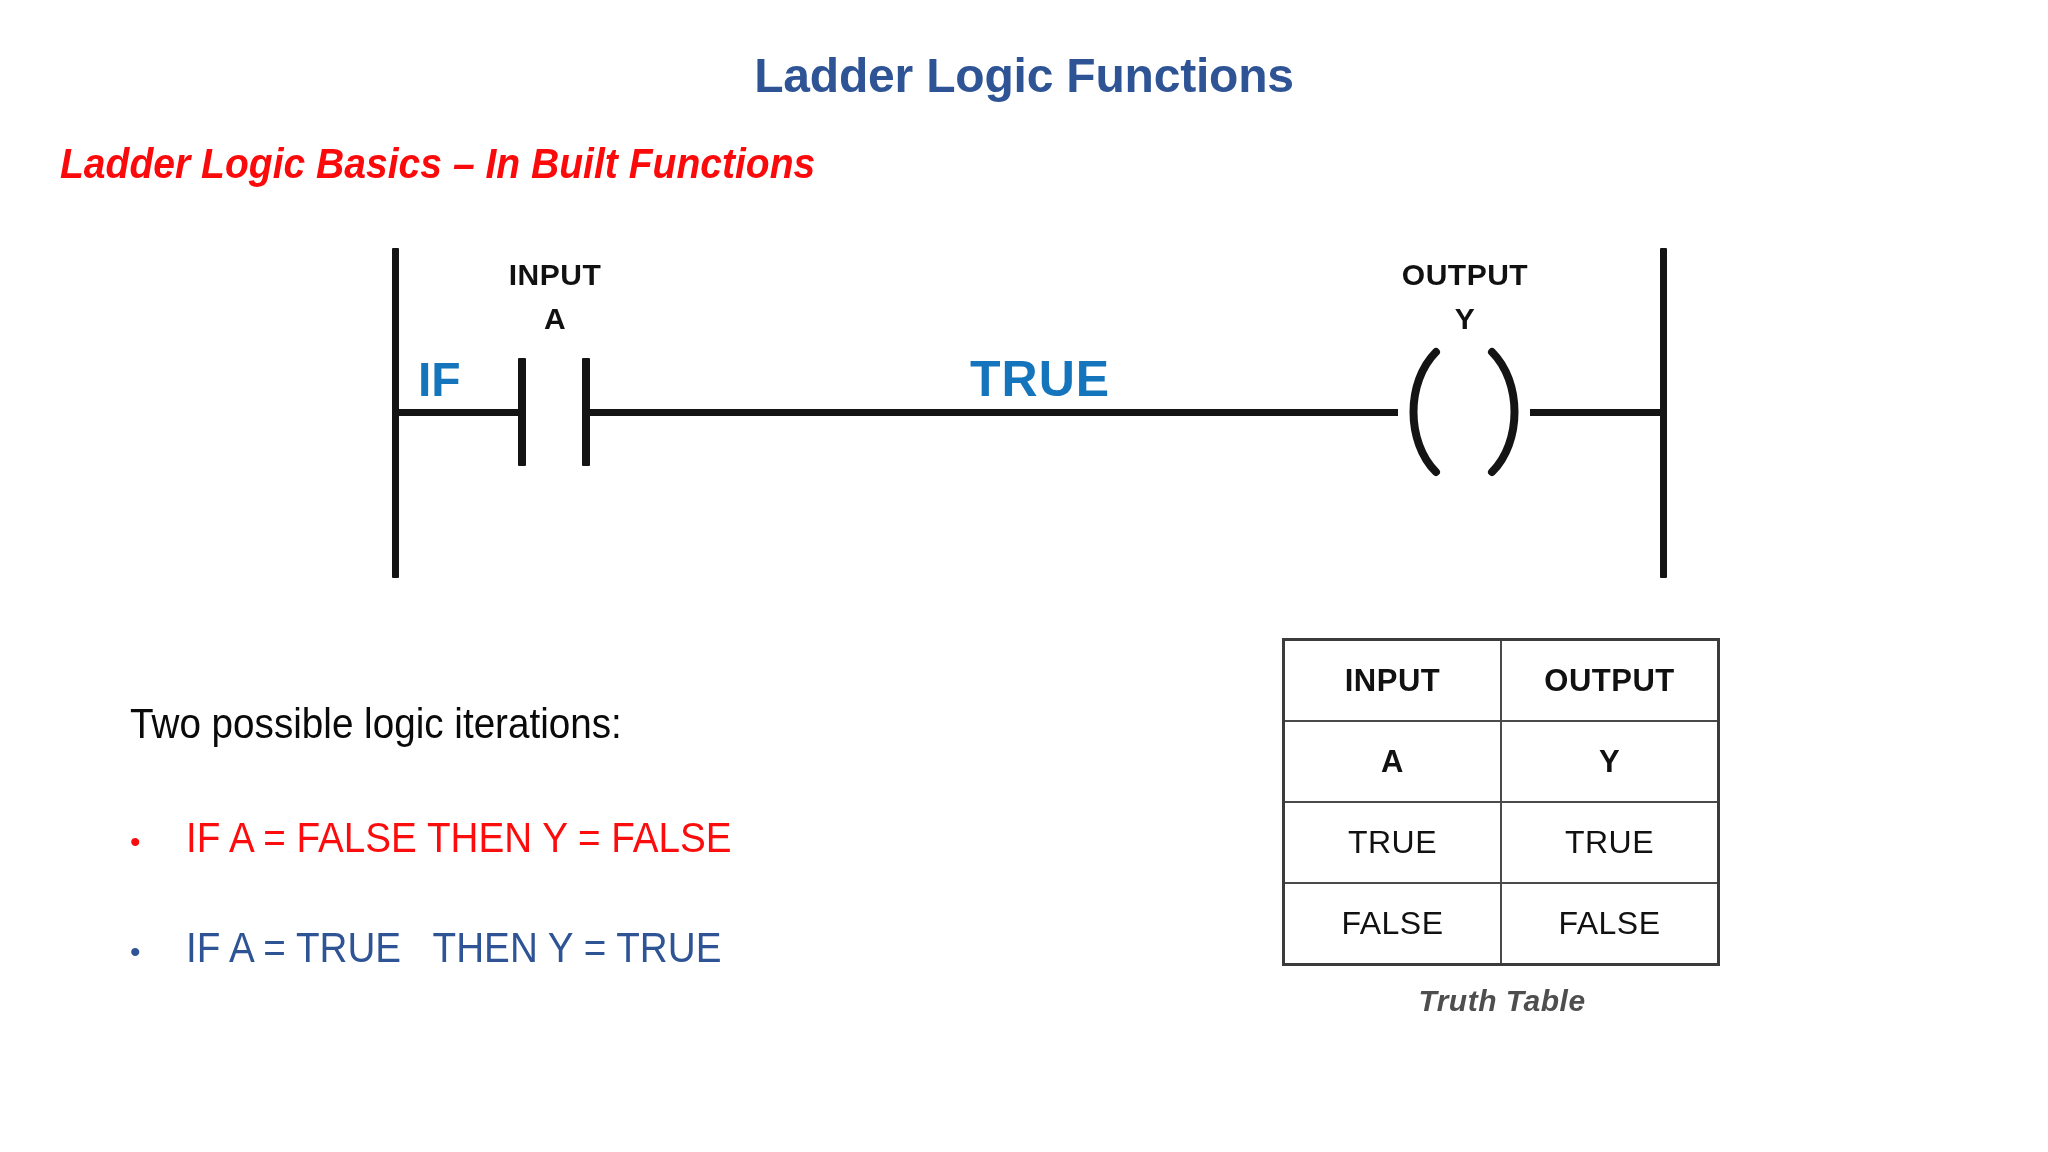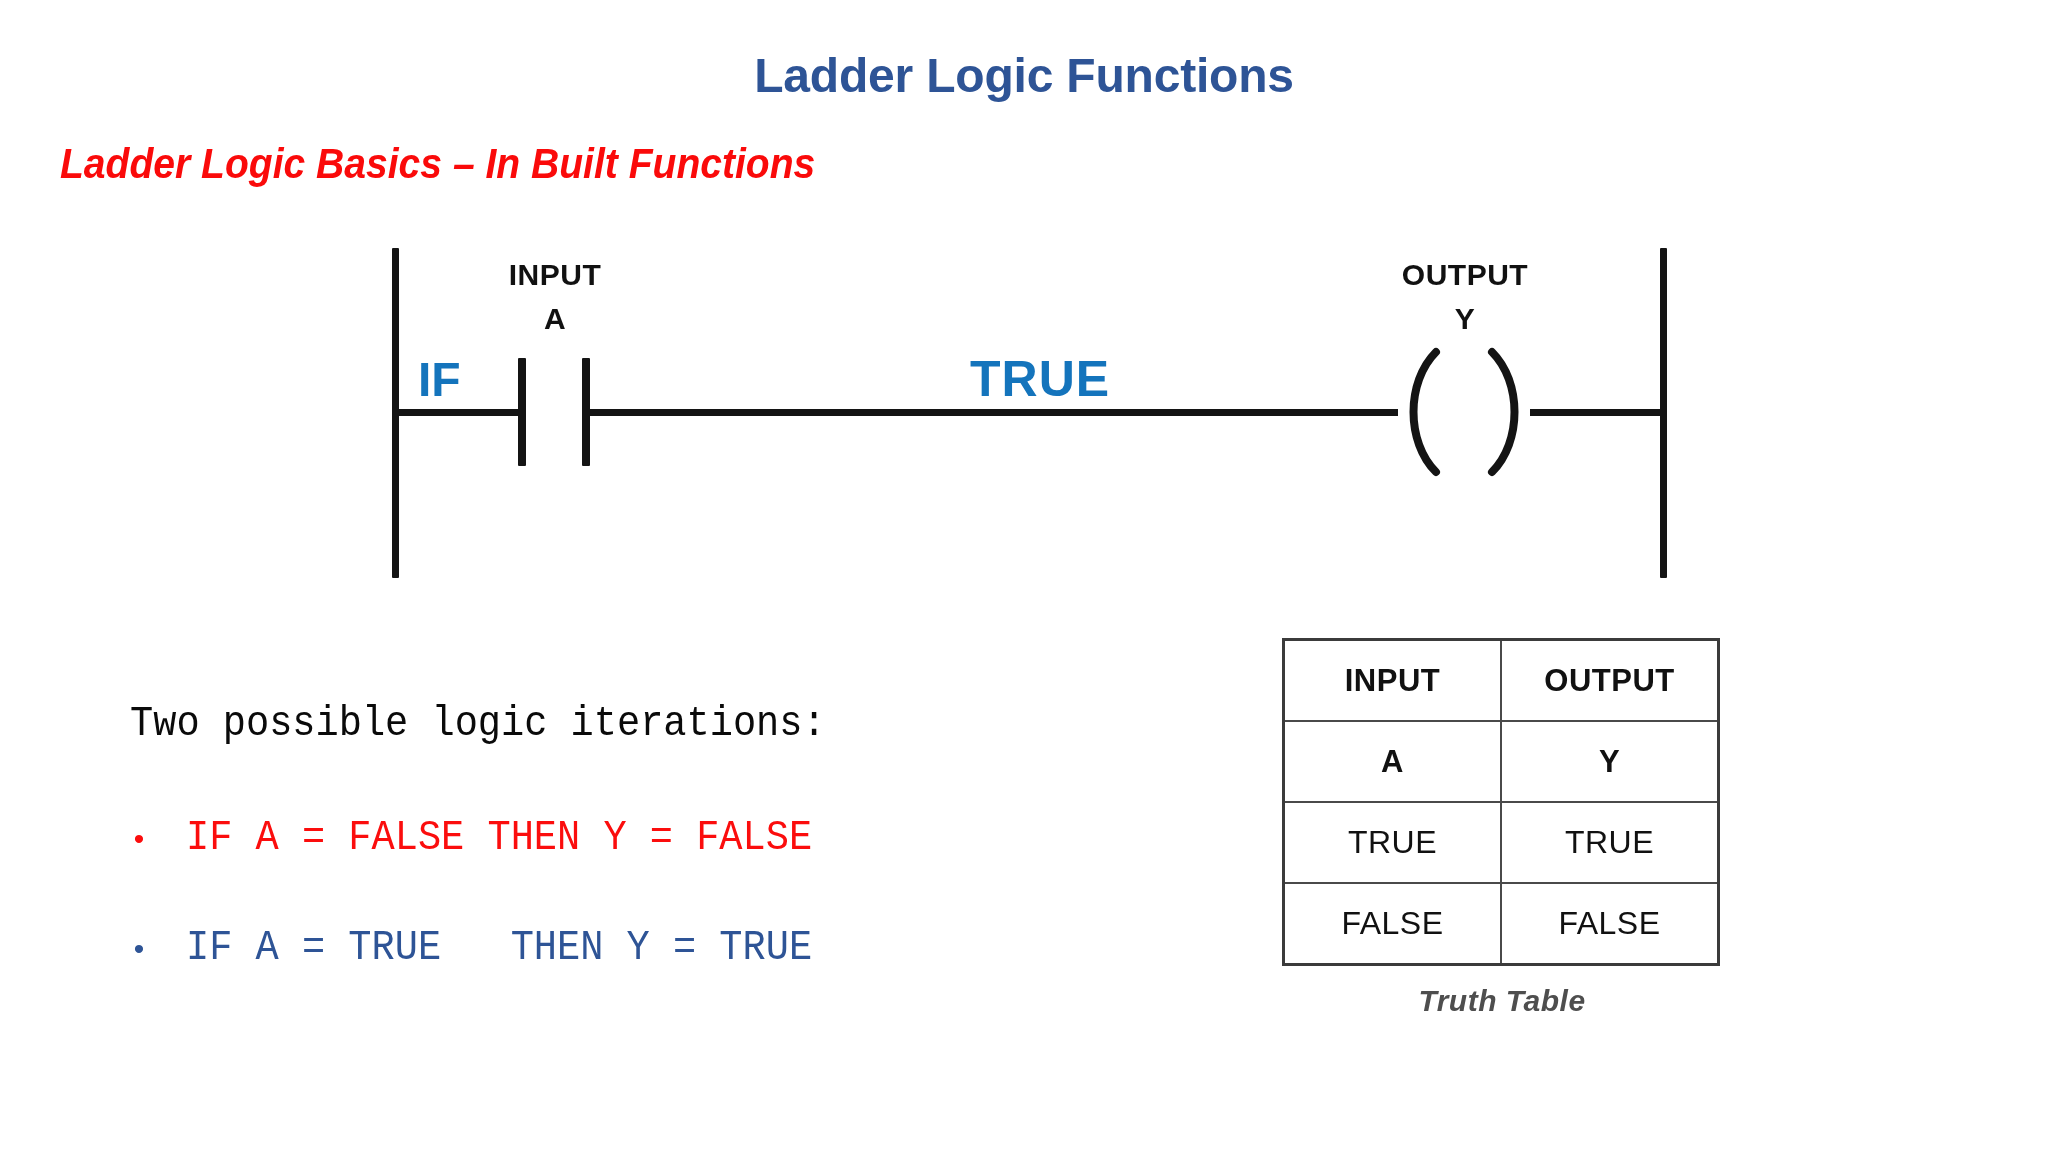--- a/index.html
+++ b/index.html
@@ -122,21 +122,20 @@
   }
   #if-keyword   { left: 88px;  top: 122px; font-size: 48px; }
   #then-keyword { left: 640px; top: 120px; font-size: 50px; letter-spacing: 1px; }
 
   
   #body-text {
     position: absolute;
     left: 130px;
     top: 700px;
     width: 900px;
-    font-family: Liberation Mono, monospace;
   }
   #intro-line {
     color: #0a0a0a;
     font-size: 42px;
     font-stretch: condensed;
     transform: scaleX(0.92);
     transform-origin: left top;
     white-space: nowrap;
   }
   .bullet-row {

